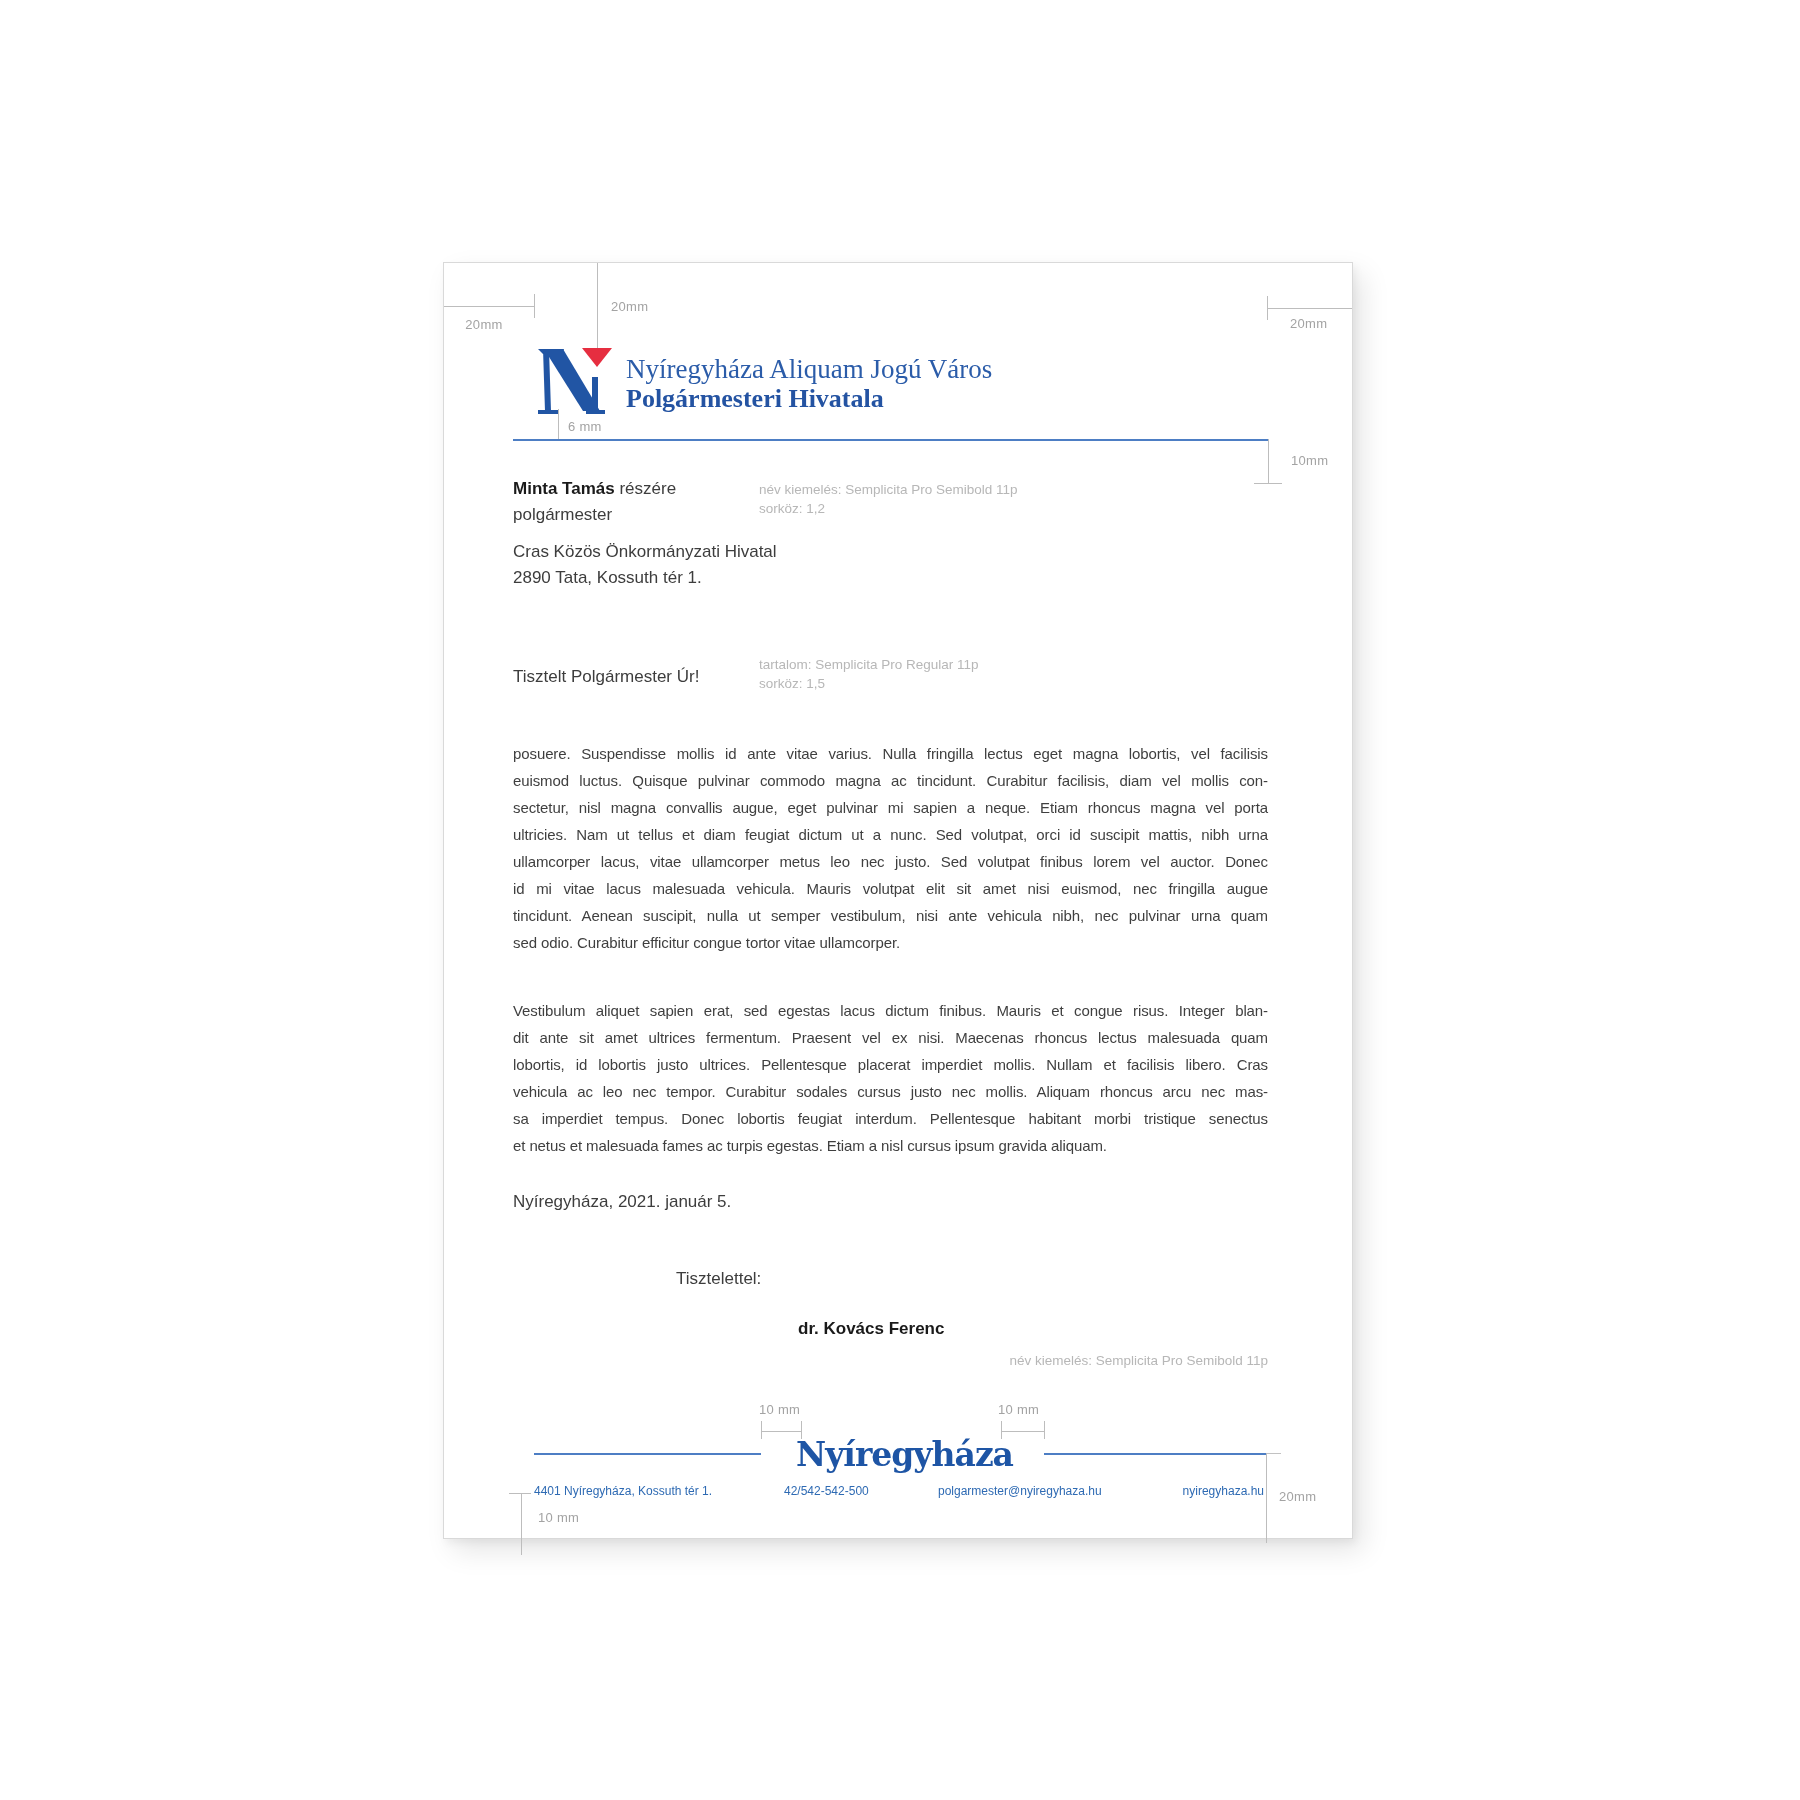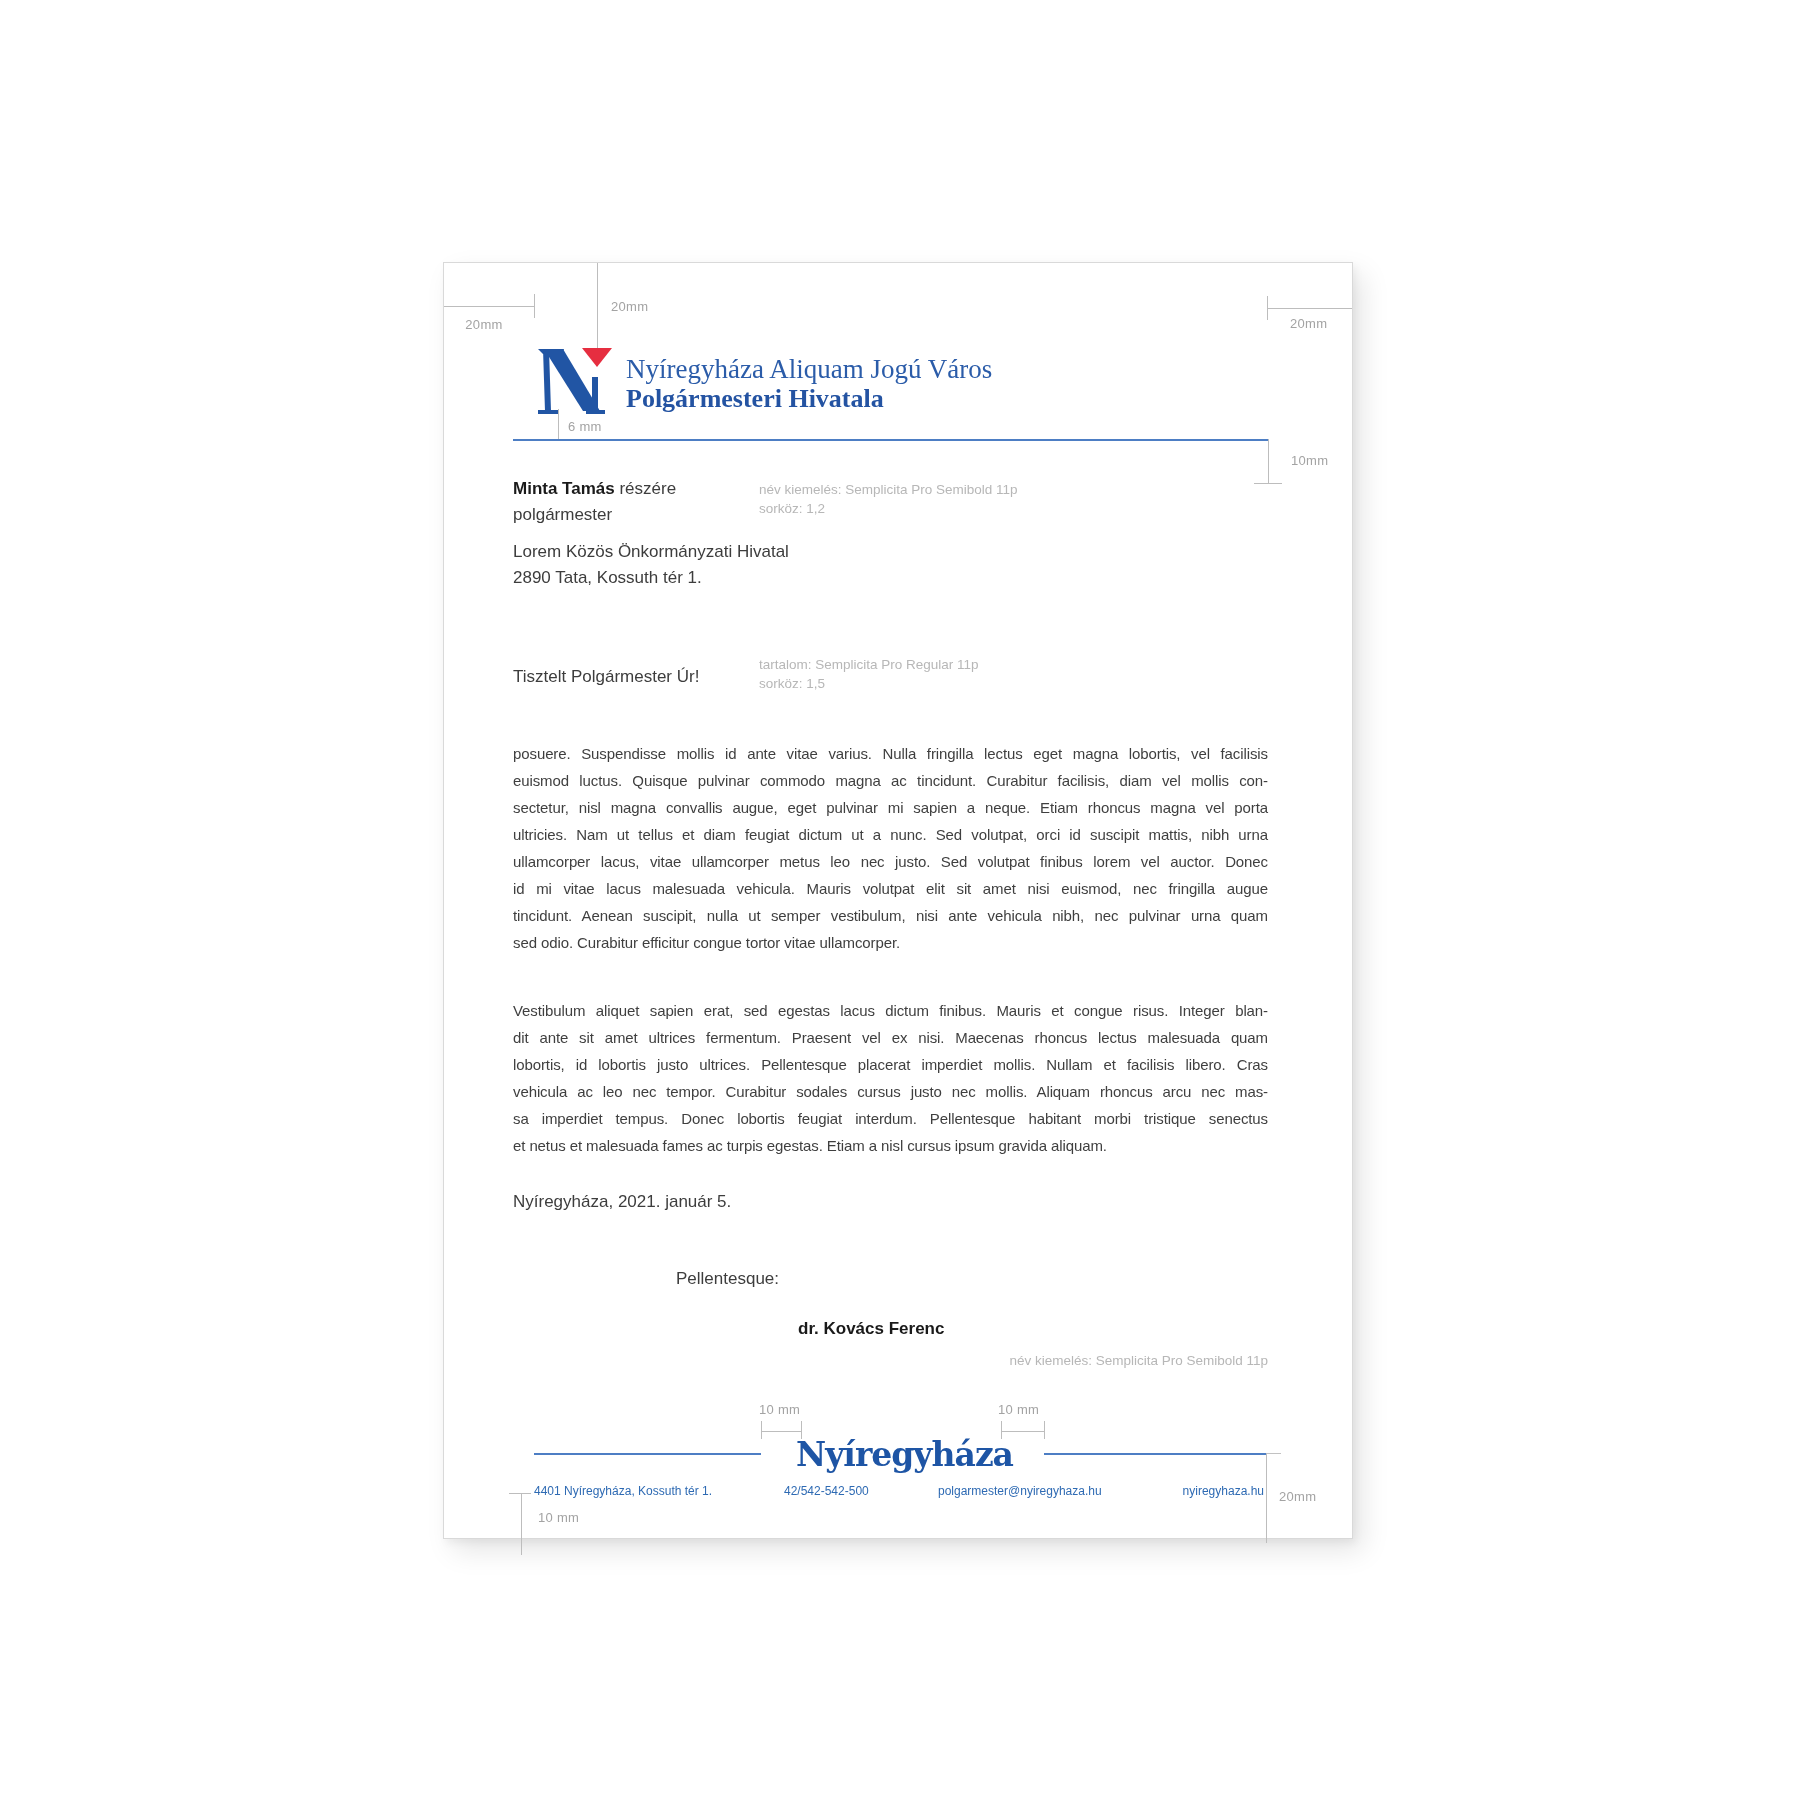--- a/index.html
+++ b/index.html
@@ -70,21 +70,21 @@
     <div class="blue-rule" style="left:69px;top:176px;width:756px;"></div>
 
     <div class="gline" style="left:824px;top:176px;width:1px;height:45px;"></div>
     <div class="gline" style="left:810px;top:220px;width:28px;height:1px;"></div>
     <div class="mm" style="left:847px;top:190px;">10mm</div>
 
     <div class="t" style="left:69px;top:216px;">
       <b>Minta Tamás</b><span> részére</span>
     </div>
     <div class="t" style="left:69px;top:242px;">polgármester</div>
-    <div class="t" style="left:69px;top:279px;">Lorem Közös Önkormányzati Hivatal</div>
+    <div class="t" style="left:69px;top:279px;">Cras Közös Önkormányzati Hivatal</div>
     <div class="t" style="left:69px;top:305px;">2890 Tata, Kossuth tér 1.</div>
 
     <div class="note" style="left:315px;top:217px;">
       <div>név kiemelés: Semplicita Pro Semibold 11p</div>
       <div>sorköz: 1,2</div>
     </div>
 
     <div class="t" style="left:69px;top:404px;">Tisztelt Polgármester Úr!</div>
     <div class="note" style="left:315px;top:392px;">
       <div>tartalom: Semplicita Pro Regular 11p</div>
@@ -106,21 +106,21 @@
           <div class="body-line">Vestibulum aliquet sapien erat, sed egestas lacus dictum finibus. Mauris et congue risus. Integer blan-</div>
           <div class="body-line">dit ante sit amet ultrices fermentum. Praesent vel ex nisi. Maecenas rhoncus lectus malesuada quam</div>
           <div class="body-line">lobortis, id lobortis justo ultrices. Pellentesque placerat imperdiet mollis. Nullam et facilisis libero. Cras</div>
           <div class="body-line">vehicula ac leo nec tempor. Curabitur sodales cursus justo nec mollis. Aliquam rhoncus arcu nec mas-</div>
           <div class="body-line">sa imperdiet tempus. Donec lobortis feugiat interdum. Pellentesque habitant morbi tristique senectus</div>
           <div class="body-line para-last">et netus et malesuada fames ac turpis egestas. Etiam a nisl cursus ipsum gravida aliquam.</div>
         </div>
     </div>
 
     <div class="t" style="left:69px;top:929px;">Nyíregyháza, 2021. január 5.</div>
-    <div class="t" style="left:232px;top:1006px;">Pellentesque:</div>
+    <div class="t" style="left:232px;top:1006px;">Tisztelettel:</div>
     <div class="t sig" style="left:354px;top:1056px;">dr. Kovács Ferenc</div>
     <div class="note" style="left:424px;top:1088px;width:400px;text-align:right;">név kiemelés: Semplicita Pro Semibold 11p</div>
 
     <div class="mm" style="left:315px;top:1139px;">10 mm</div>
     <div class="gline" style="left:317px;top:1158px;width:1px;height:18px;"></div>
     <div class="gline" style="left:357px;top:1158px;width:1px;height:18px;"></div>
     <div class="gline" style="left:317px;top:1168px;width:40px;height:1px;"></div>
 
     <div class="mm" style="left:554px;top:1139px;">10 mm</div>
     <div class="gline" style="left:557px;top:1158px;width:1px;height:18px;"></div>

